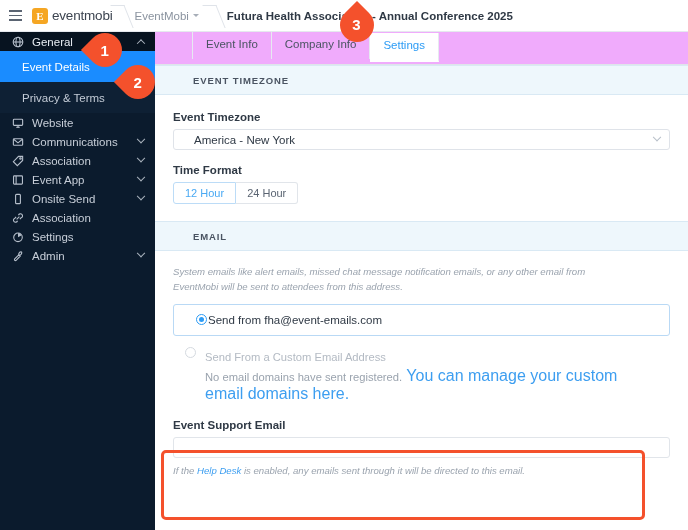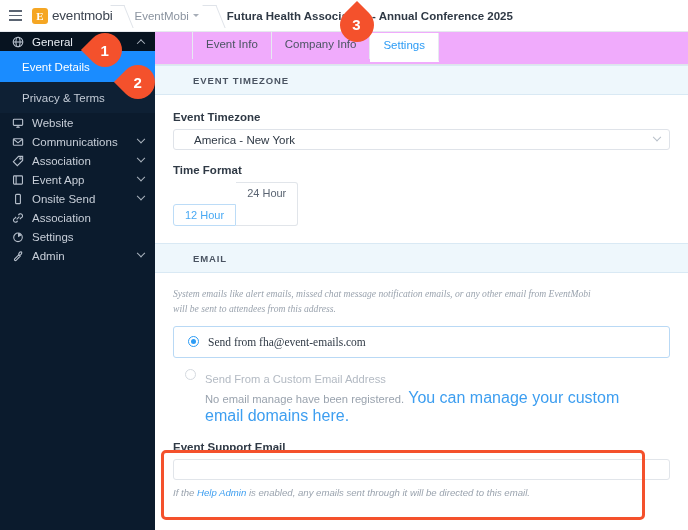--- a/index.html
+++ b/index.html
@@ -113,30 +113,30 @@
   .select-box .dd {
     position: absolute; right: 9px; width: 6px; height: 6px;
     border-right: 1.2px solid #b7bfc9; border-bottom: 1.2px solid #b7bfc9;
     transform: rotate(45deg) translate(-2px,-2px);
   }
   .segmented { display: flex; }
   .seg {
     font-size: 11px; padding: 4px 11px; border: 1px solid #e1e5ea; background: #fff;
     color: #5a6472; cursor: pointer;
   }
-  .seg:first-child { border-radius: 3px 0 0 3px; margin-top: 22px; }
+  .seg:first-child { border-radius: 3px 0 0 3px; }
   .seg:last-child { border-radius: 0 3px 3px 0; border-left: none; }
   .seg.active { color: #49a9f3; border-color: #bcdcf7; background: #fff; }
 
   .helper {
     font-size: 9.6px; color: #9aa3ae; font-style: italic; line-height: 1.55;
   }
   .radio-card {
     border: 1px solid #b9d9f5; border-radius: 3px; background: #fff;
-    padding: 9px 14px; display: flex; align-items: center; gap: 9px; font-family: Liberation Serif, serif;
+    padding: 9px 22px; display: flex; align-items: center; gap: 1px;
   }
   .radio {
     width: 11px; height: 11px; border-radius: 50%; border: 1px solid #2d9cf5;
     flex: none; display: flex; align-items: center; justify-content: center; background: #fff;
   }
   .radio .dot { width: 5px; height: 5px; border-radius: 50%; background: #2d9cf5; }
   .radio.off { border-color: #d5dae0; }
   .radio-label { font-size: 11.5px; color: #2f3945; }
   .radio-row2 { display: flex; gap: 9px; padding: 11px 12px 4px 12px; }
   .radio-label-dis { font-size: 11.2px; color: #b3bac3; line-height: 1.6; }
@@ -338,43 +338,43 @@
       <div class="field-label" style="margin-top:14px;">Time Format</div>
       <div class="segmented">
         <div class="seg active">12 Hour</div>
         <div class="seg">24 Hour</div>
       </div>
     </div>
 
     <div class="section-head" style="margin-top:17px;">EMAIL</div>
 
     <div class="body-pad" style="padding-top:14px;">
-      <div class="helper" style="margin-bottom:9px; max-width:432px;font-family:Liberation Serif, serif;">System emails like alert emails, missed chat message notification emails, or any other email from EventMobi will be sent to attendees from this address.</div>
+      <div class="helper" style="margin-bottom:9px; max-width:432px;">System emails like alert emails, missed chat message notification emails, or any other email from EventMobi will be sent to attendees from this address.</div>
 
       <div class="radio-card">
         <span class="radio">
             <i class="dot"></i>
           </span>
         <span class="radio-label">Send from fha@event-emails.com</span>
       </div>
 
       <div class="radio-row2">
         <span class="radio off"></span>
         <span>
           <span class="radio-label-dis">Send From a Custom Email Address</span><br>
-          <span class="sub-dis">No email manage have been registered.</span>
+          <span class="sub-dis">No email domains have sent registered.</span>
           <a class="link">You can manage your custom email domains here.</a>
         </span>
       </div>
 
       <div style="margin-top:12px;">
         <div class="field-label">Event Support Email</div>
         <input class="text-input" style="width: 100%;" type="text" placeholder="">
         <div class="helper" style="margin-top:6px;">
-          <span>If the </span><a class="link">Help Admin</a><span> is enabled, any emails sent through it will be directed to this email.</span>
+          <span>If the </span><a class="link">Help Desk</a><span> is enabled, any emails sent through it will be directed to this email.</span>
         </div>
       </div>
     </div>
   </div>
 
   <div class="highlight-box"></div>
 
   <div class="marker left-point" style="left:88px; top:33px;">
     <span>1</span>
   </div>

